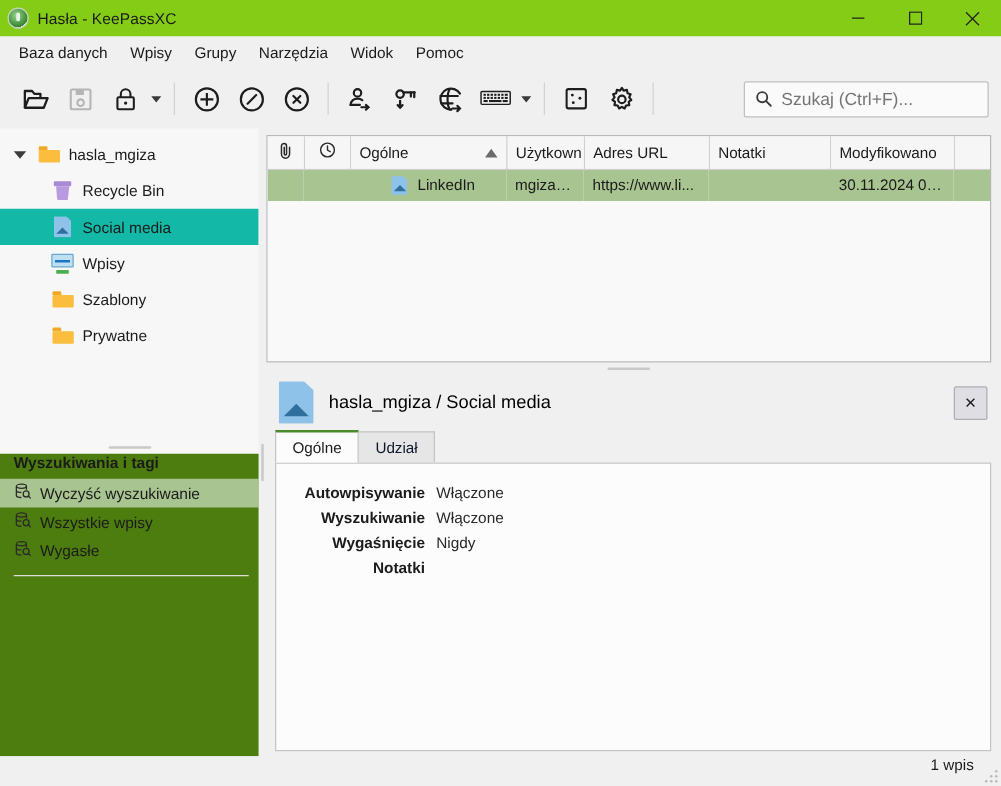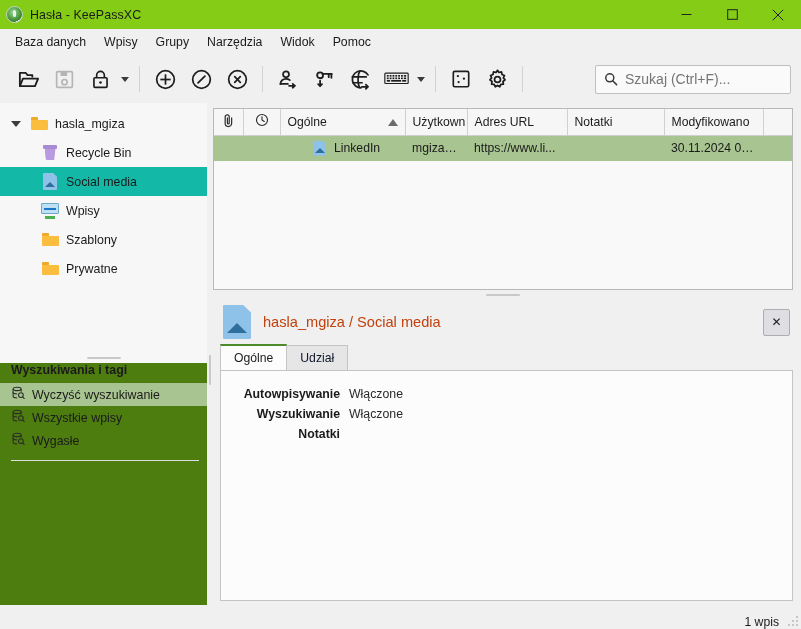--- a/index.html
+++ b/index.html
@@ -203,21 +203,21 @@
   .h-splitter span { width: 34px; height: 2px; background: #c9c9c9; border-radius: 1px; display: block; }
 
   .detail {
     flex: 1 1 auto; display: flex; flex-direction: column; min-height: 0;
     padding-bottom: 4px;
   }
   .detail-head {
     height: 44px; flex: 0 0 44px;
     display: flex; align-items: center; gap: 12px; padding-left: 4px;
   }
-  .detail-title { font-size: 14.6px; color: #c2410c; }
+  .detail-title { font-size: 14.6px; color: #000000; }
   .detail-close {
     margin-left: auto; width: 27px; height: 27px;
     background: #dfdfe3; border: 1px solid #adadb3; border-radius: 2px;
     display: flex; align-items: center; justify-content: center;
     color: #1b1b1b; font-size: 12px; margin-right: 3px;
   }
   .tabs { display: flex; align-items: flex-end; height: 26px; padding-left: 7px; }
   .tab {
     height: 25px; padding: 0 13px;
     display: flex; align-items: center; justify-content: center;
@@ -237,21 +237,21 @@
   .field-row { display: flex; font-size: 12.3px; line-height: 19px; margin-bottom: 1px; }
   .field-label {
     width: 128px; flex: 0 0 128px; text-align: right;
     font-weight: bold; color: #1b1b1b; padding-right: 9px;
   }
   .field-value { color: #2a2a2a; }
 
   
   .statusbar {
     height: 24px; flex: 0 0 24px; background: #f0f0f0;
-    display: flex; align-items: flex-end; justify-content: flex-end;
+    display: flex; align-items: flex-start; justify-content: flex-end;
     padding-right: 8px; position: relative;
   }
   .status-text { font-size: 12.2px; color: #1b1b1b; padding-right: 14px; }
   .grip {
     position: absolute; right: 3px; bottom: 3px; width: 13px; height: 13px;
   }
   .grip i {
     position: absolute; width: 2px; height: 2px; background: #b9b9b9; border-radius: 50%;
   }
 
@@ -682,20 +682,24 @@
         <div class="detail-body">
           <div class="field-row">
             <div class="field-label">Autowpisywanie</div>
             <div class="field-value">Włączone</div>
           </div>
           <div class="field-row">
             <div class="field-label">Wyszukiwanie</div>
             <div class="field-value">Włączone</div>
           </div>
           <div class="field-row">
+            <div class="field-label">Wygaśnięcie</div>
+            <div class="field-value">Nigdy</div>
+          </div>
+          <div class="field-row">
             <div class="field-label">Notatki</div>
             <div class="field-value"></div>
           </div>
         </div>
       </div>
     </div>
   </div>
 
   <div class="statusbar">
     <span class="status-text">1 wpis</span>

